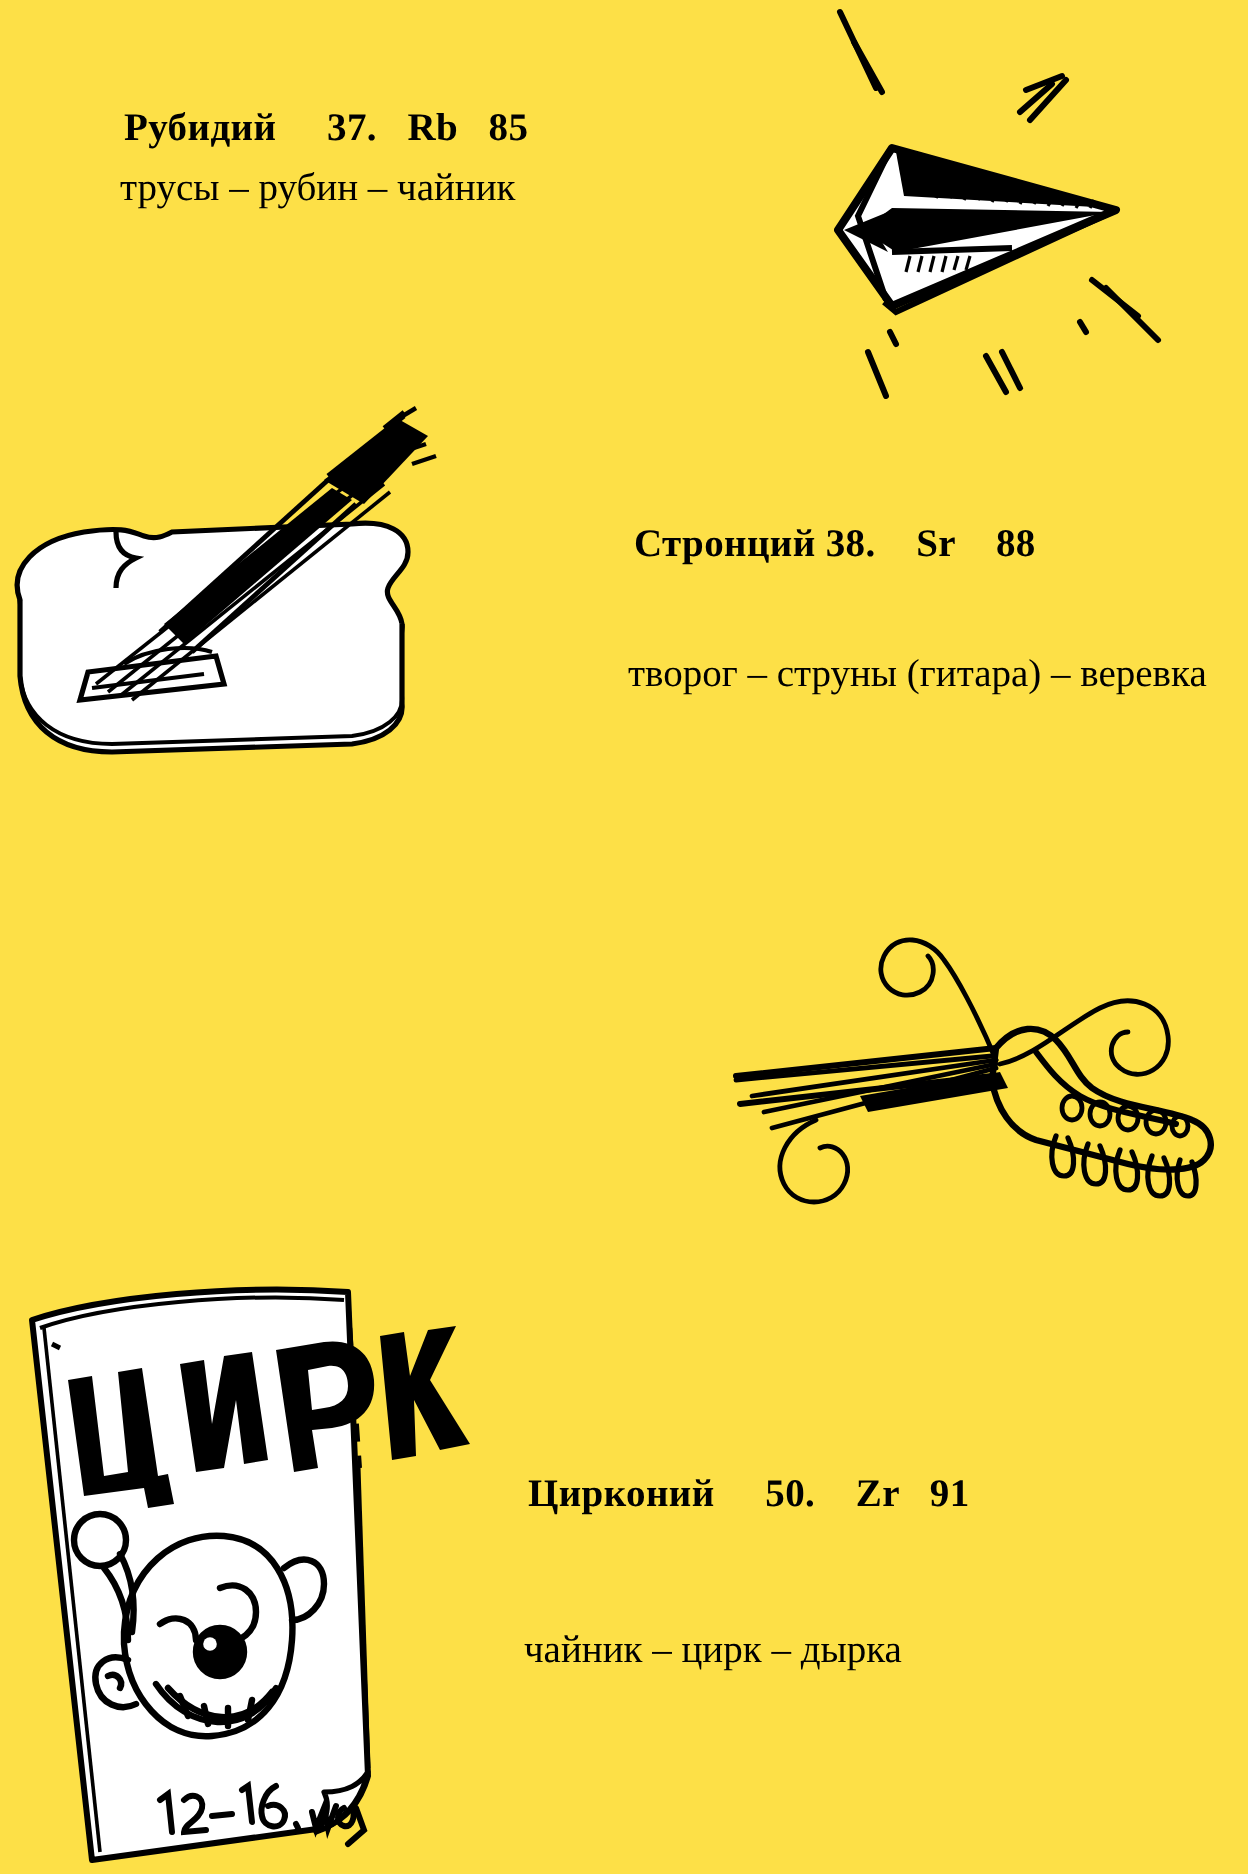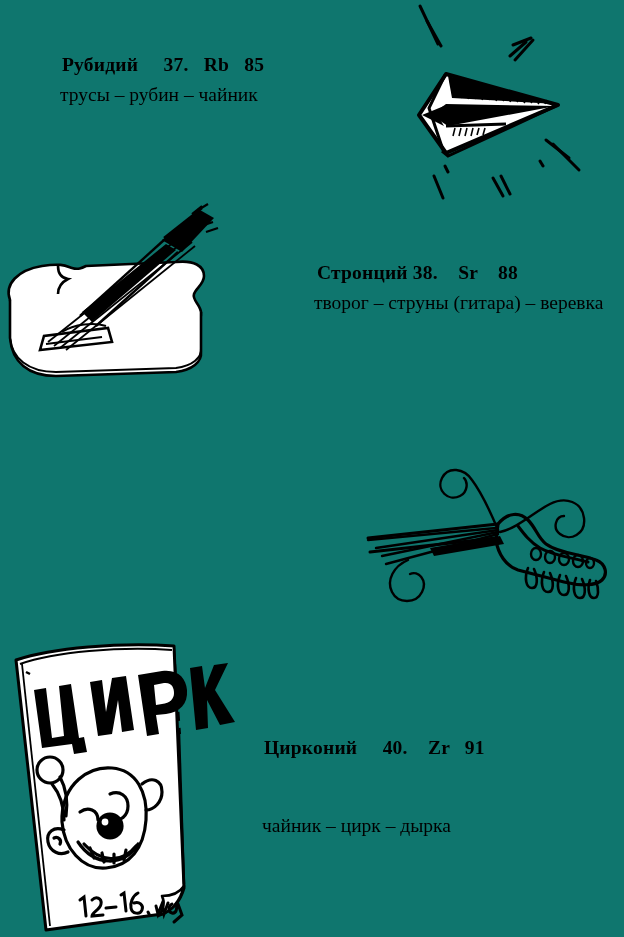--- a/index.html
+++ b/index.html
@@ -5,21 +5,21 @@
 <style>
   html, body {
     margin: 0;
     padding: 0;
     background: #ffffff;
   }
   #page {
     position: relative;
     width: 624px;
     height: 937px;
-    background: #0f766e;
+    background: #fde047;
     overflow: hidden;
     font-family: "Liberation Serif", "DejaVu Serif", serif;
     color: #000000;
   }
 
   
   .entry {
     position: absolute;
     color: #000;
   }
@@ -35,21 +35,21 @@
     line-height: 30px;
     white-space: pre-wrap;
   }
 
   .e-rb     { left: 60px;  top: 50px;  width: 330px; }
   .e-rb .entry-head   { padding-left: 2px; }
   .e-rb .entry-assoc  { padding-left: 0px; }
 
   .e-sr     { left: 262px; top: 258px; width: 360px; }
   .e-sr .entry-head   { padding-left: 55px; }
-  .e-sr .entry-assoc  { padding-left: 0px;  text-indent: 52px; width: 352px; }
+  .e-sr .entry-assoc  { padding-left: 0px;  text-indent: 52px; width: 352px; margin-top: 35px; }
 
   .e-y      { left: 30px;  top: 478px; width: 340px; }
   .e-y .entry-head    { padding-left: 34px; }
   .e-y .entry-assoc   { padding-left: 0px; text-indent: 32px; width: 338px; }
 
   .e-zr     { left: 262px; top: 733px; width: 360px; }
   .e-zr .entry-head   { padding-left: 2px; }
   .e-zr .entry-assoc  { padding-left: 0px; margin-top: 48px; }
 
   
@@ -71,21 +71,21 @@
     <div class="entry-assoc">трусы – рубин – чайник</div>
   </div>
 
   <div class="entry e-sr">
     <div class="entry-head">Стронций 38.    Sr    88</div>
     <div class="entry-assoc">творог – струны (гитара) – веревка</div>
   </div>
 
 
   <div class="entry e-zr">
-    <div class="entry-head">Цирконий     40.    Zr   91</div>
+    <div class="entry-head">Цирконий     50.    Zr   91</div>
     <div class="entry-assoc">чайник – цирк – дырка</div>
   </div>
 
   <div class="illus i-dart">
     <svg width="238" height="200" viewBox="0 0 238 200">
       <g fill="none" stroke="#000" stroke-width="3" stroke-linecap="round">
 
         <line x1="34" y1="8" x2="52" y2="46"></line>
         <line x1="41" y1="23" x2="55" y2="48"></line>
         <line x1="127" y1="47" x2="145" y2="40"></line>

